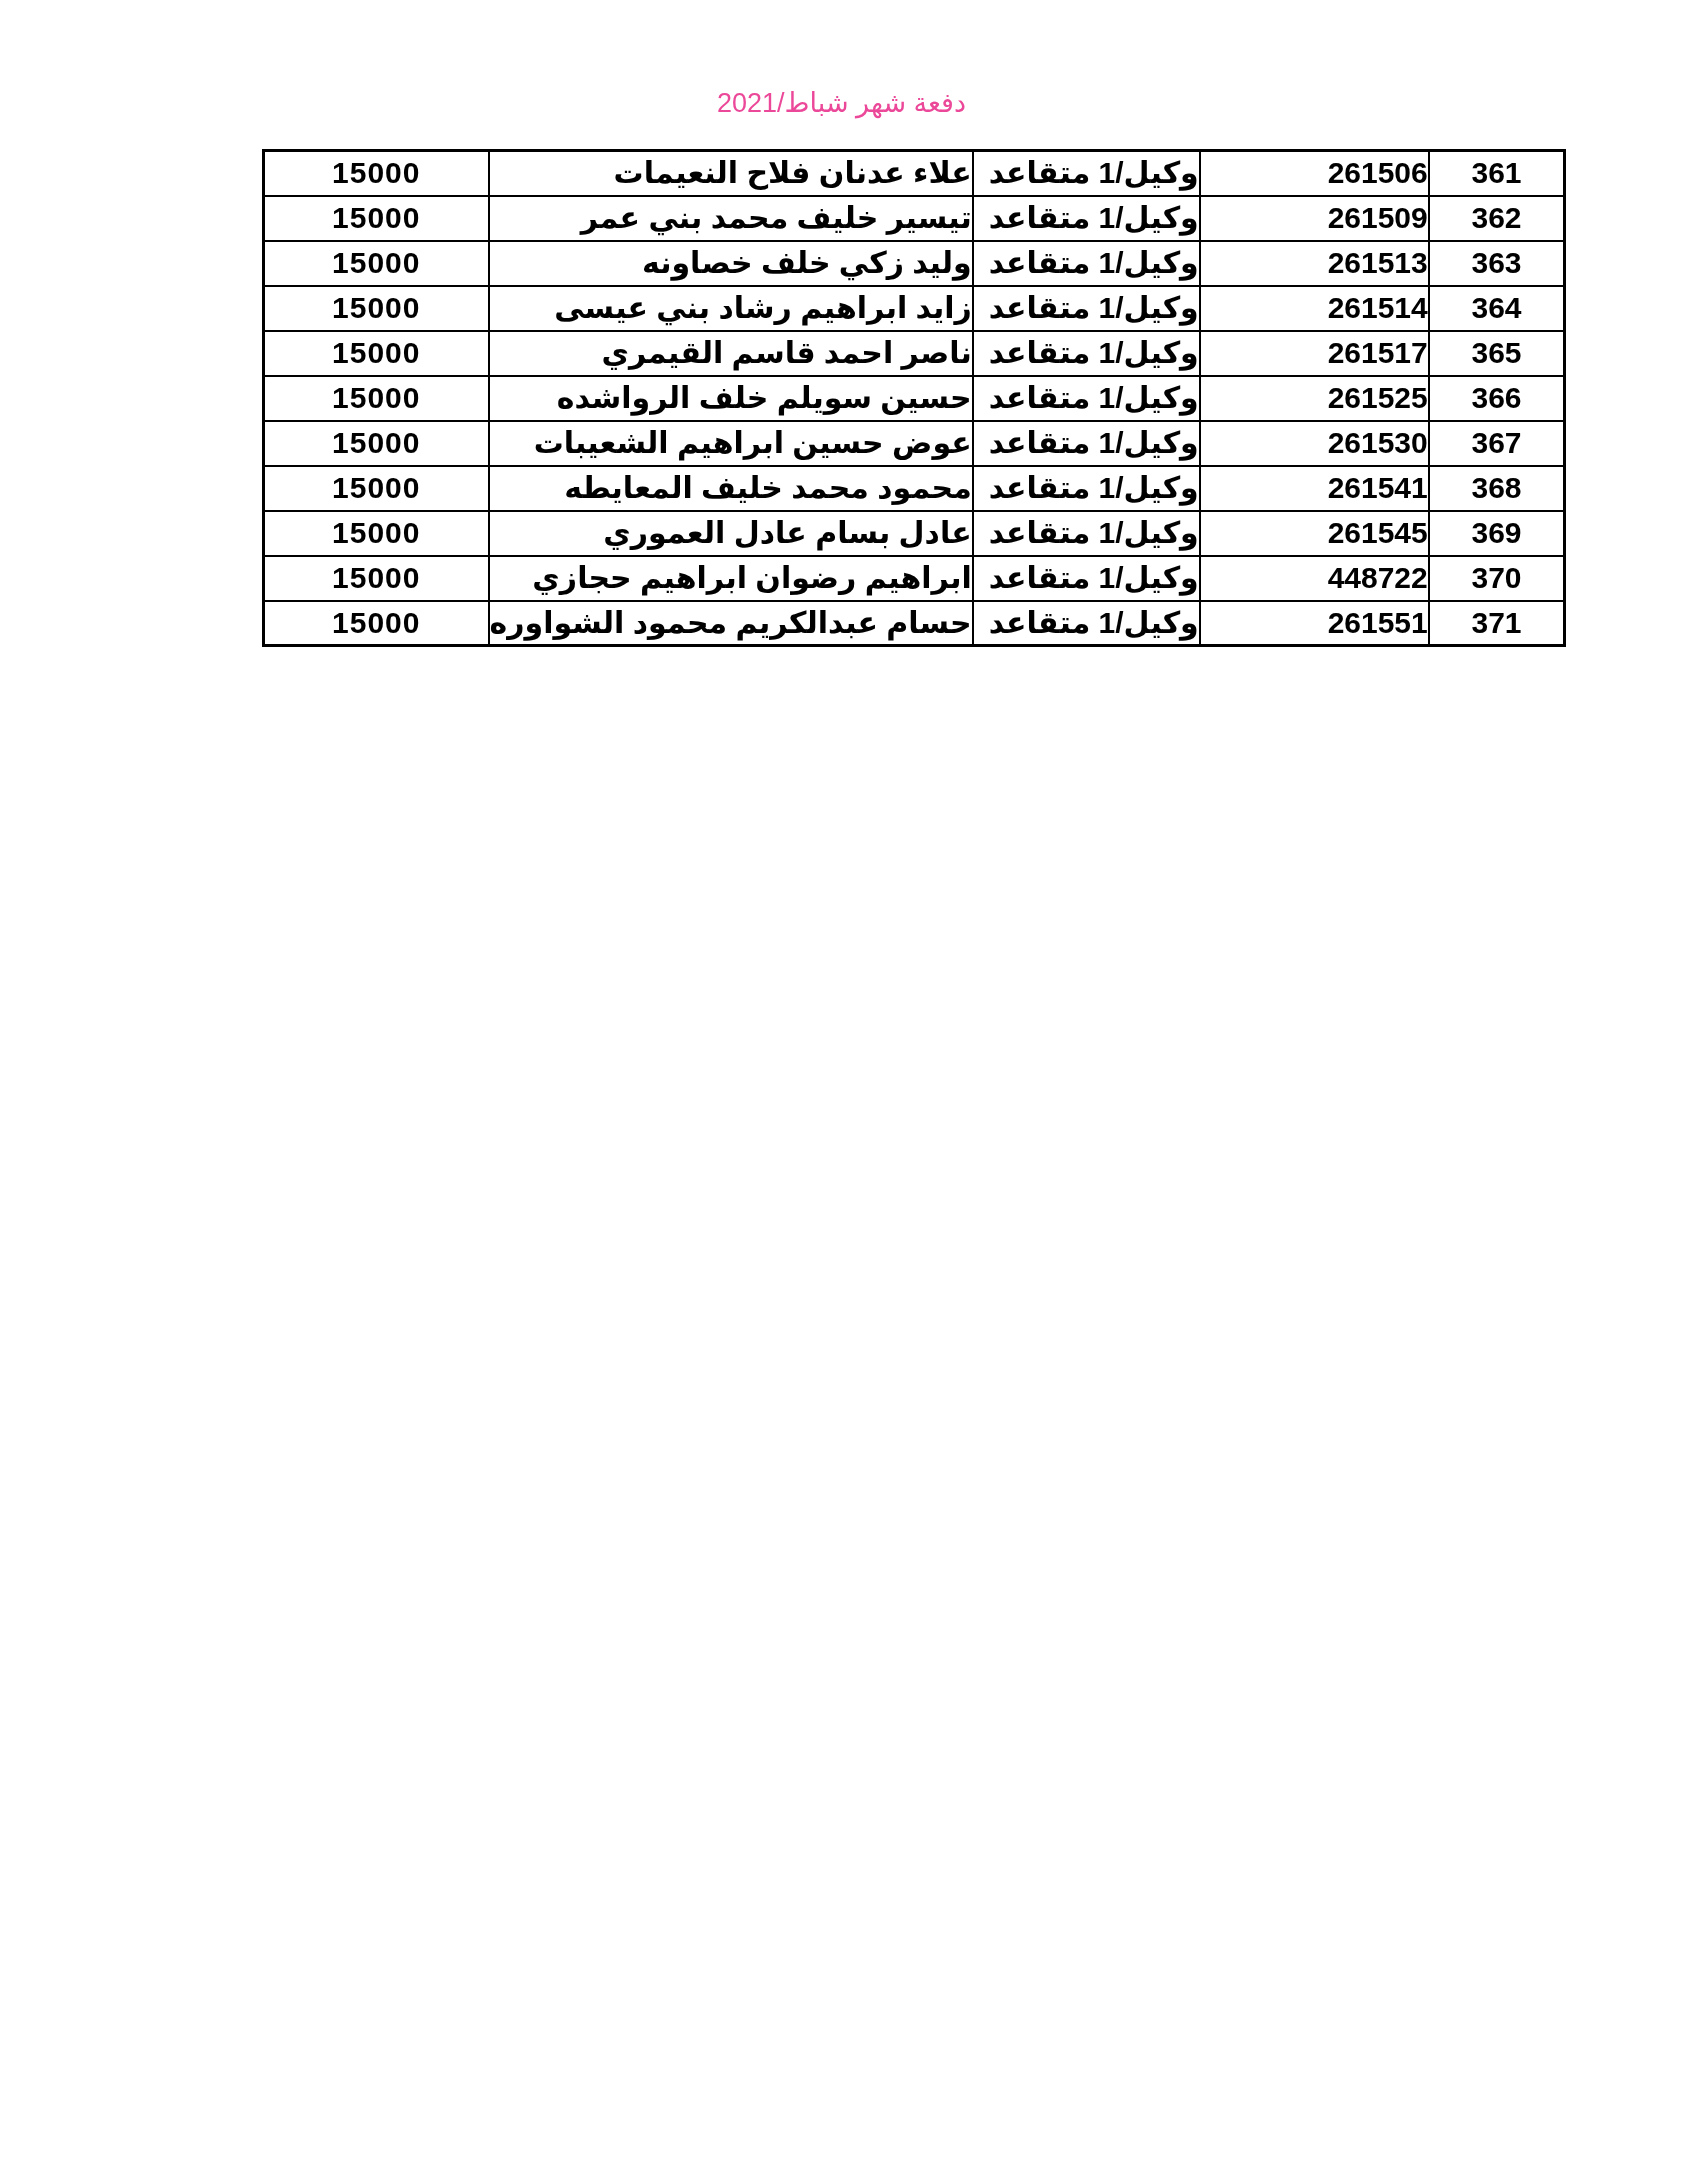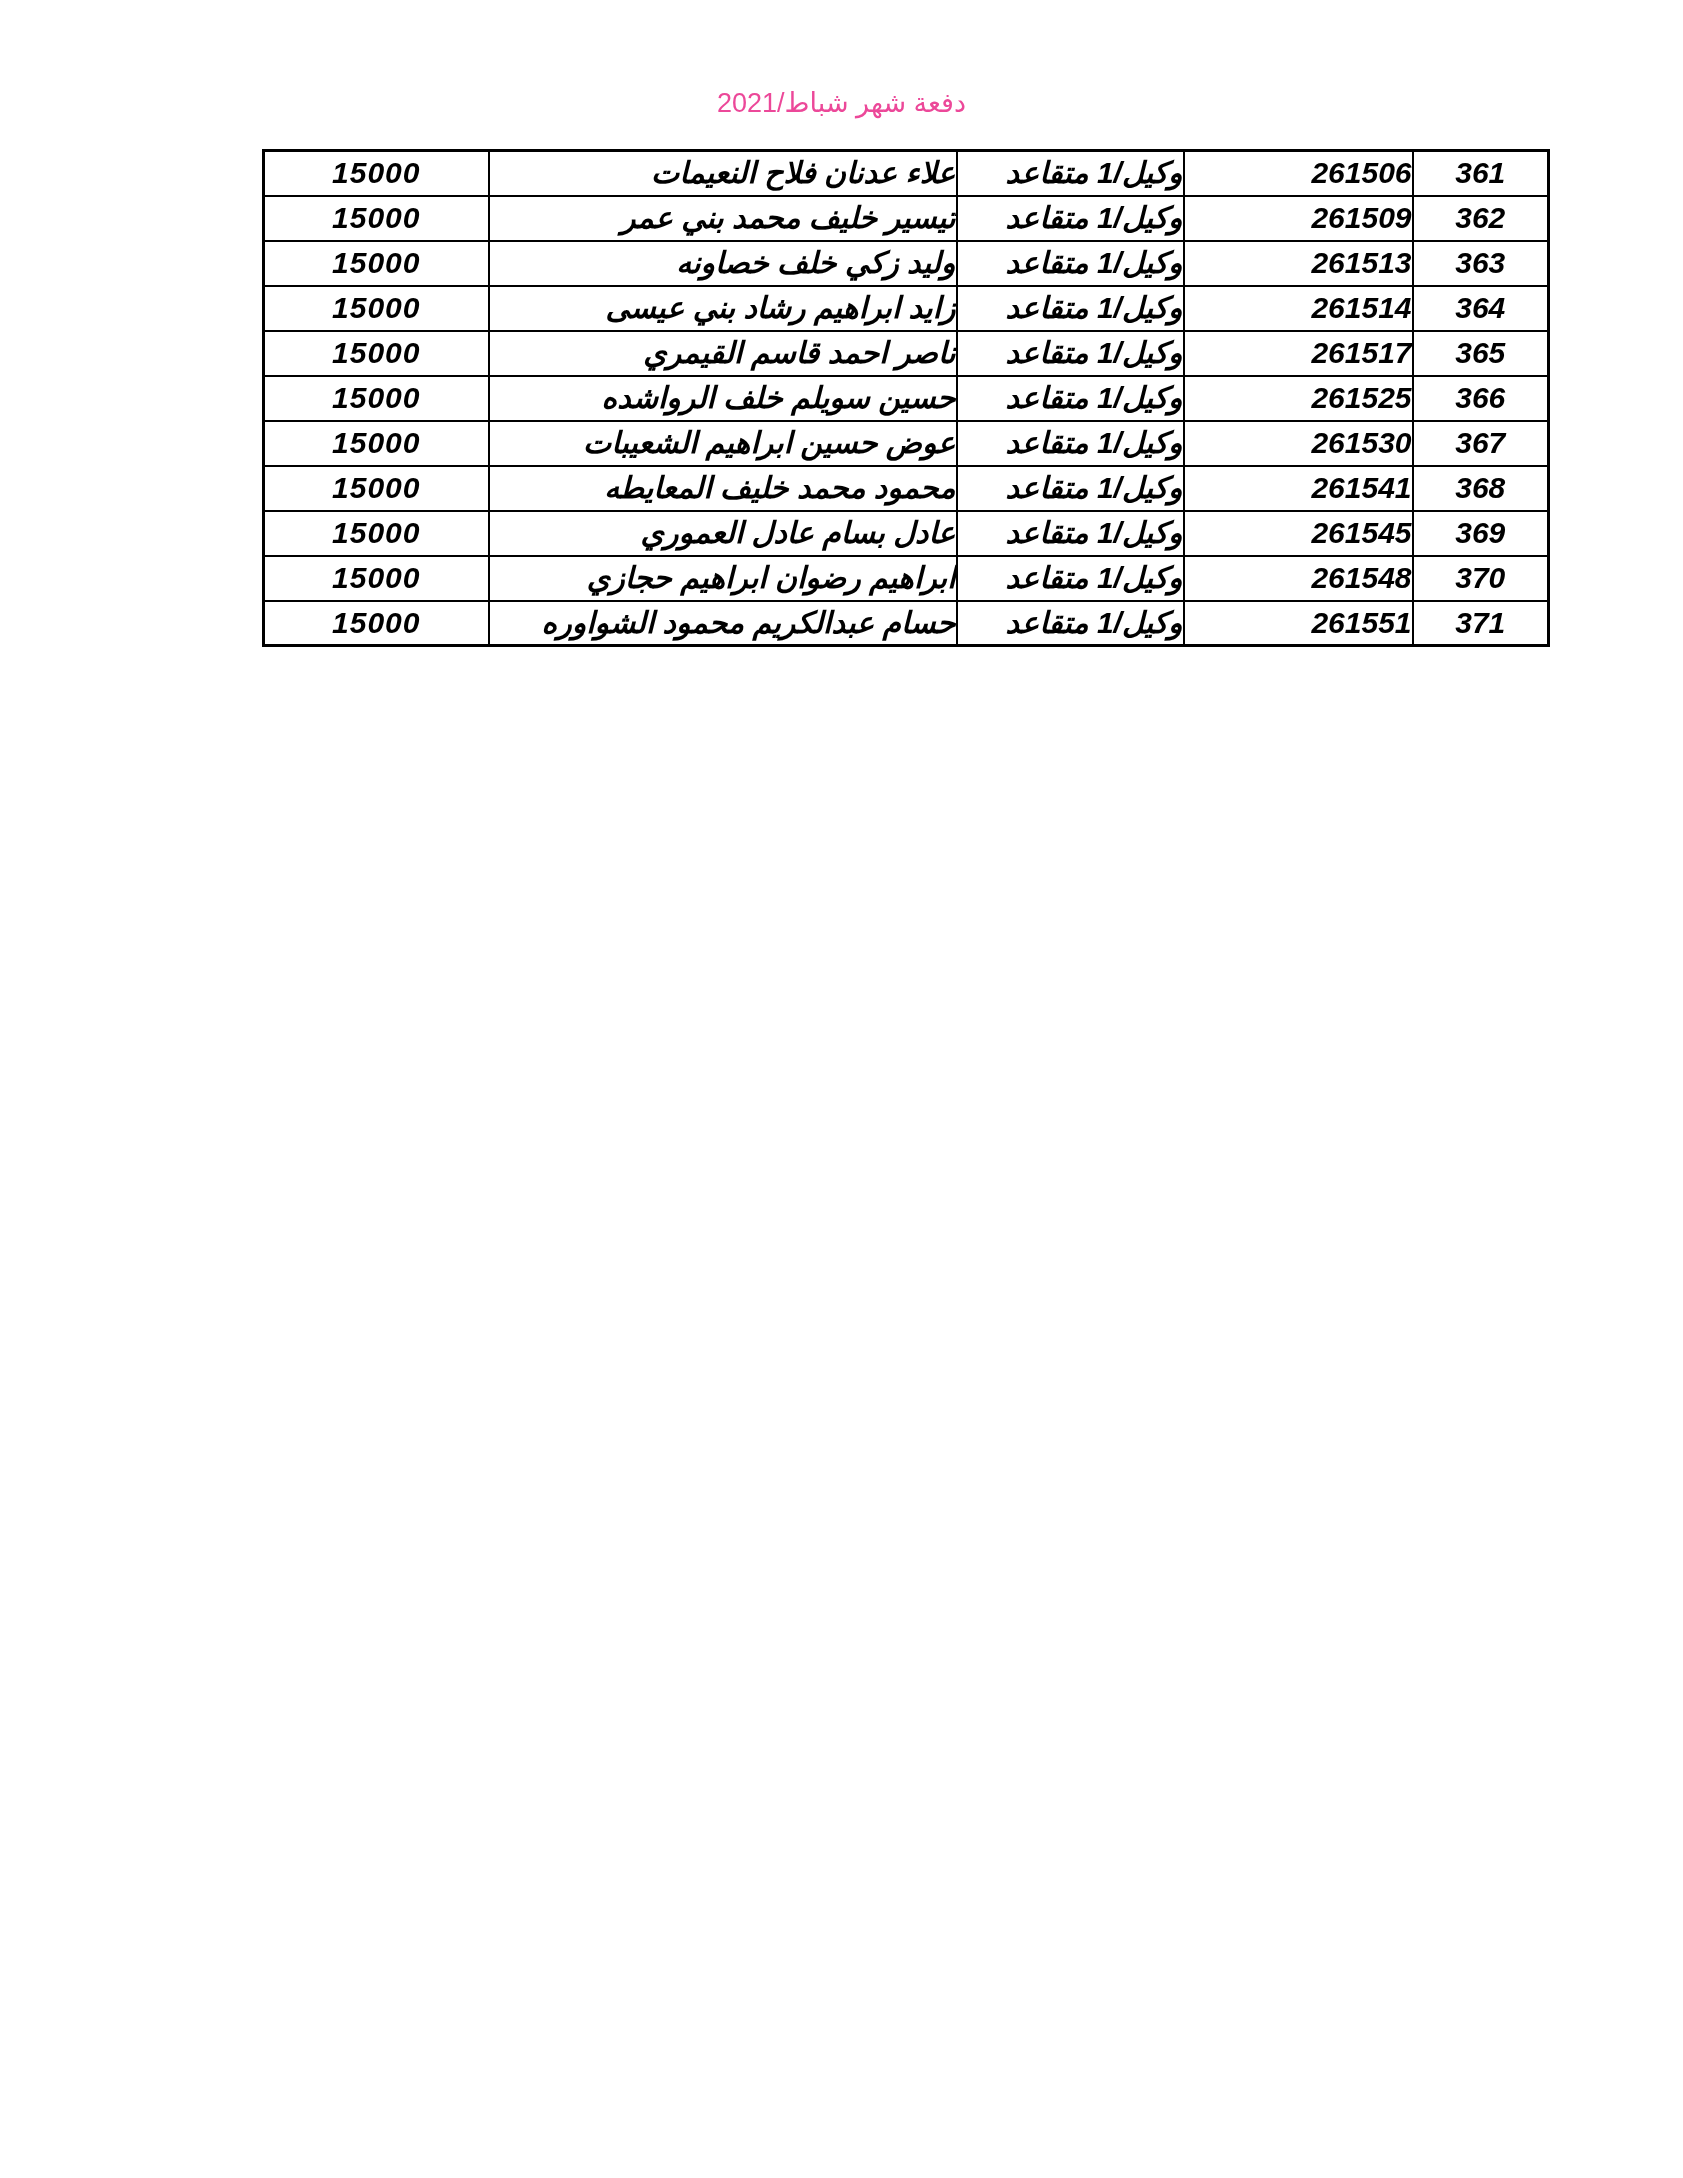--- a/index.html
+++ b/index.html
@@ -42,21 +42,20 @@
   table.payments td {
     border: 2px solid #000000;
     padding: 0;
     vertical-align: middle;
     font-size: 30px;
     font-weight: bold;
     line-height: 1;
     color: #000000;
     overflow: hidden;
     white-space: nowrap;
-    font-style: italic;
   }
   
   col.c-serial { width: 136px; }
   col.c-id     { width: 229px; }
   col.c-rank   { width: 227px; }
   col.c-name   { width: 468px; }
   col.c-amount { width: 225px; }
 
   td.col-serial { text-align: center; }
   td.col-id     { text-align: right; padding-left: 4px; padding-right: 4px; }
@@ -137,21 +136,21 @@
         </tr>
         <tr>
           <td class="col-serial">369</td>
           <td class="col-id">261545</td>
           <td class="col-rank">وكيل/1 متقاعد</td>
           <td class="col-name">عادل بسام عادل العموري</td>
           <td class="col-amount">15000</td>
         </tr>
         <tr>
           <td class="col-serial">370</td>
-          <td class="col-id">261548</td>
+          <td class="col-id">448722</td>
           <td class="col-rank">وكيل/1 متقاعد</td>
           <td class="col-name">ابراهيم رضوان ابراهيم حجازي</td>
           <td class="col-amount">15000</td>
         </tr>
         <tr>
           <td class="col-serial">371</td>
           <td class="col-id">261551</td>
           <td class="col-rank">وكيل/1 متقاعد</td>
           <td class="col-name">حسام عبدالكريم محمود الشواوره</td>
           <td class="col-amount">15000</td>

